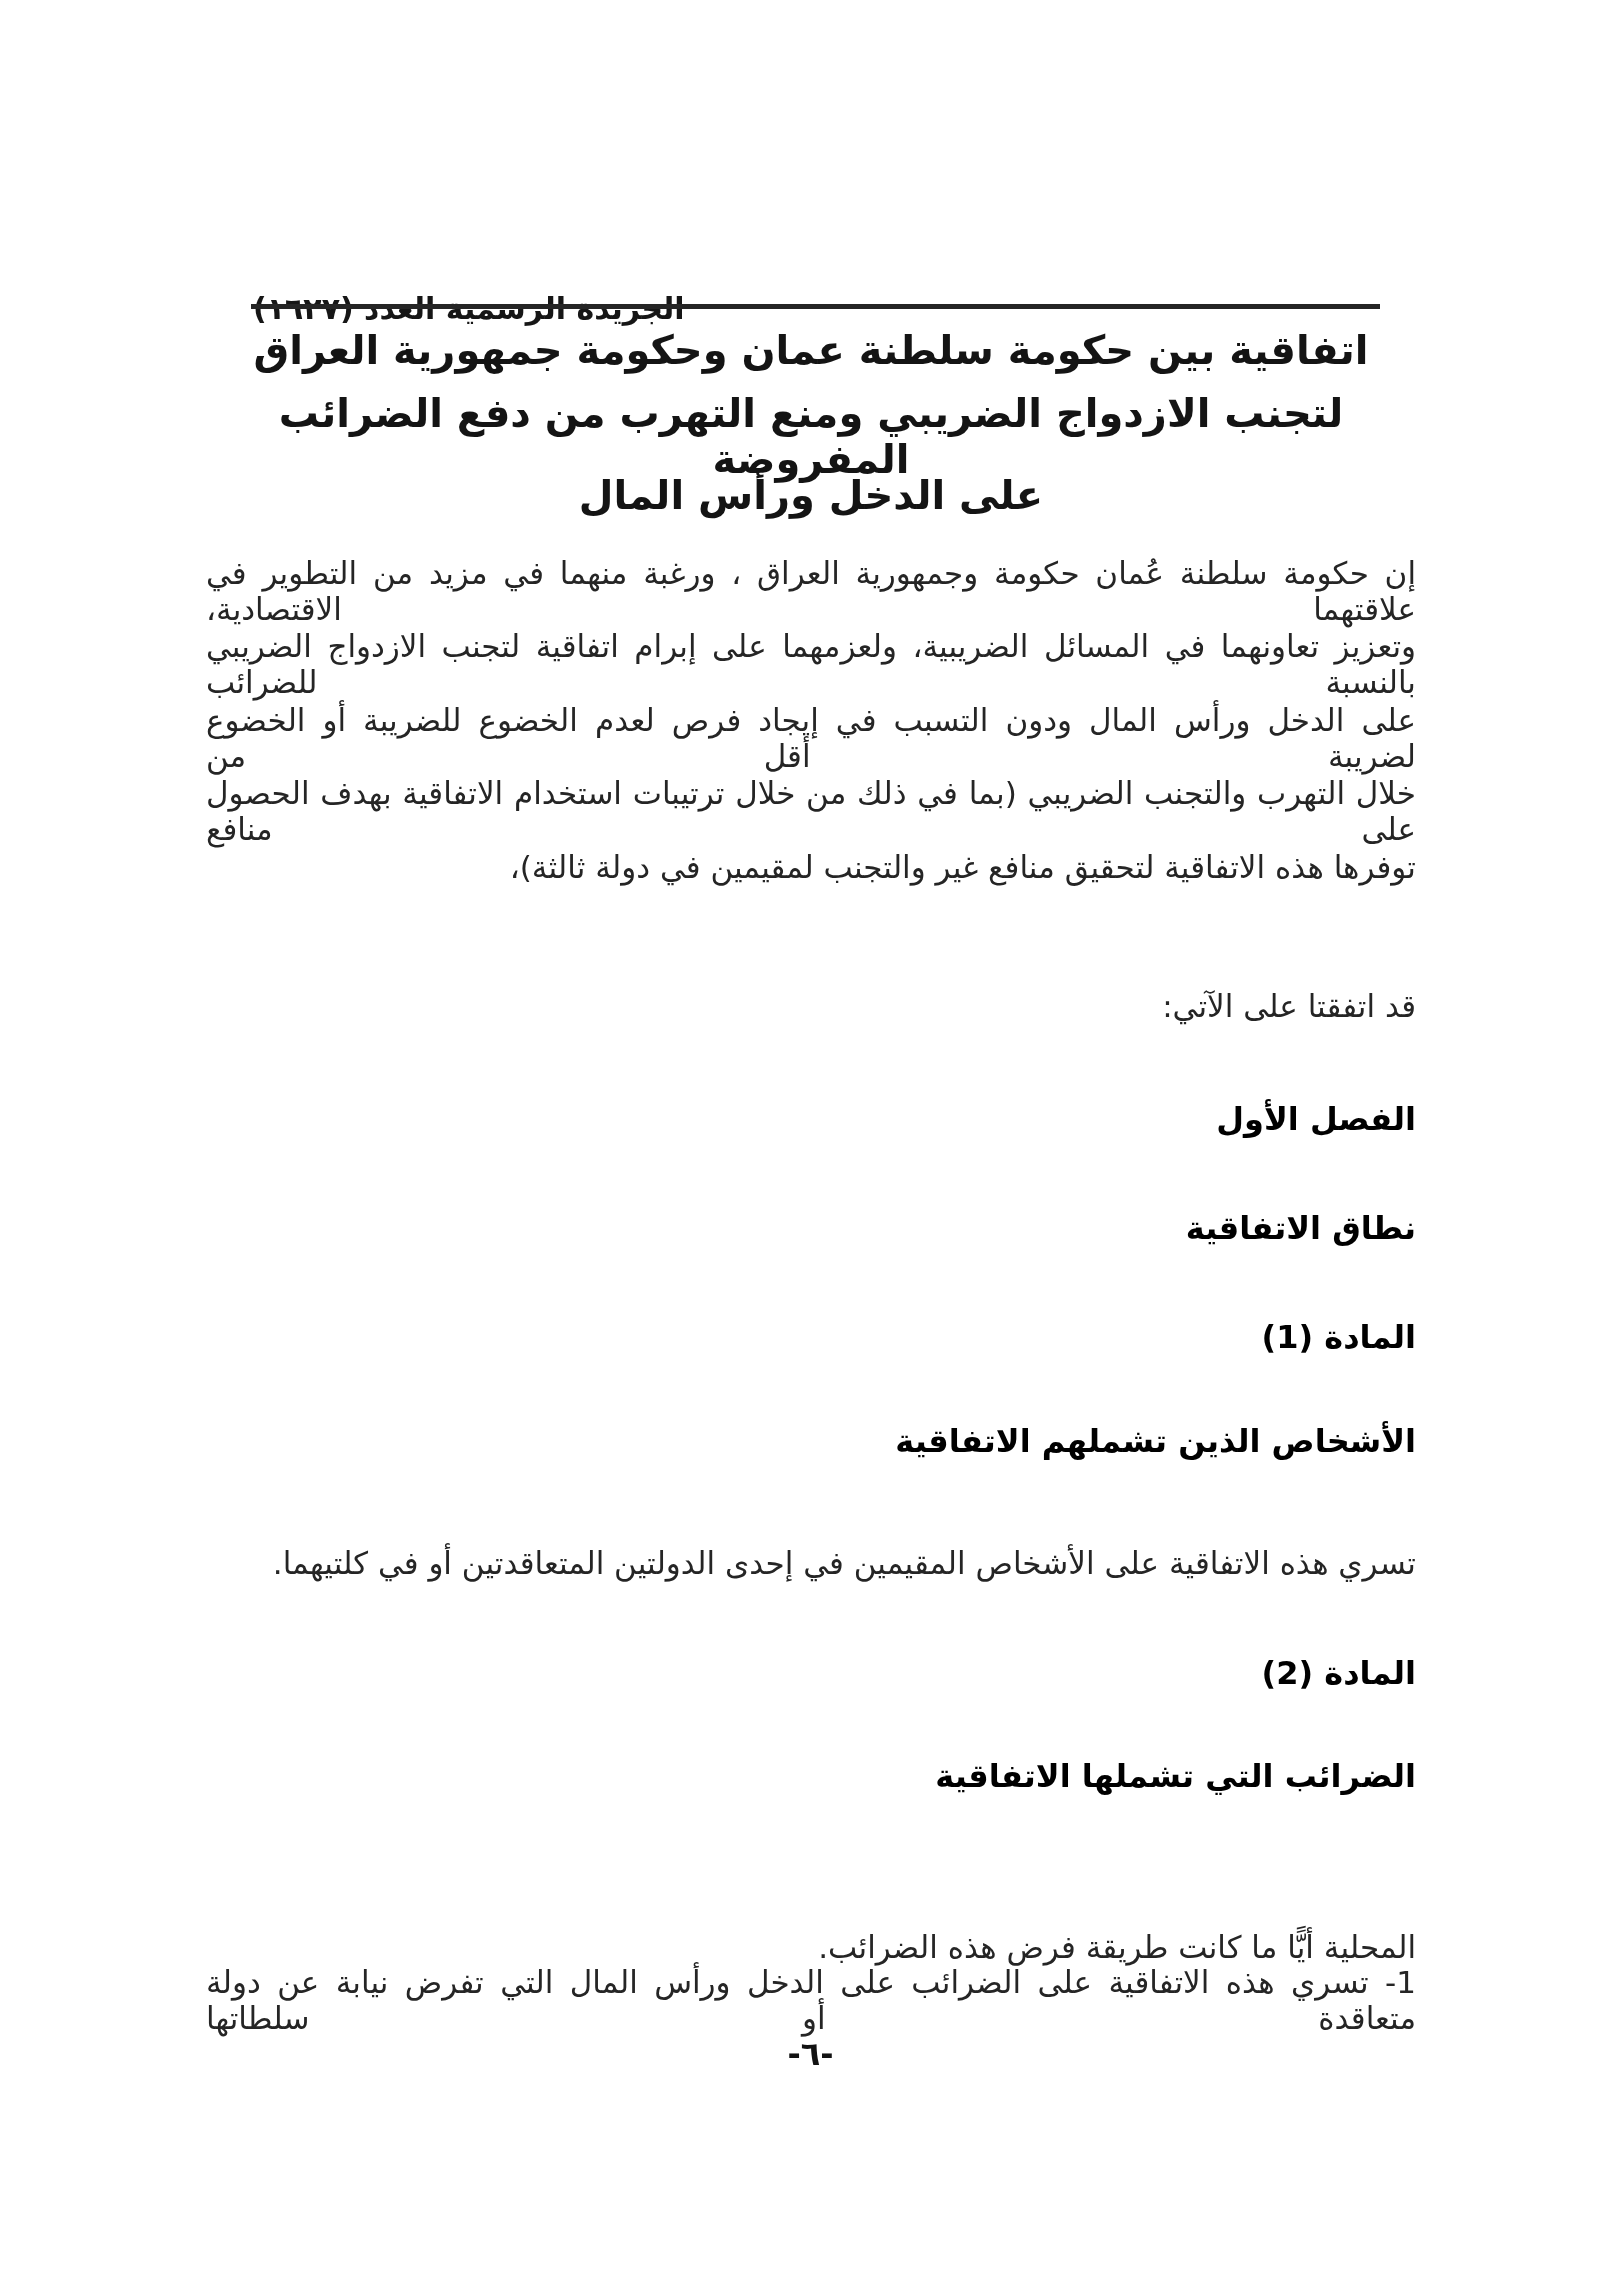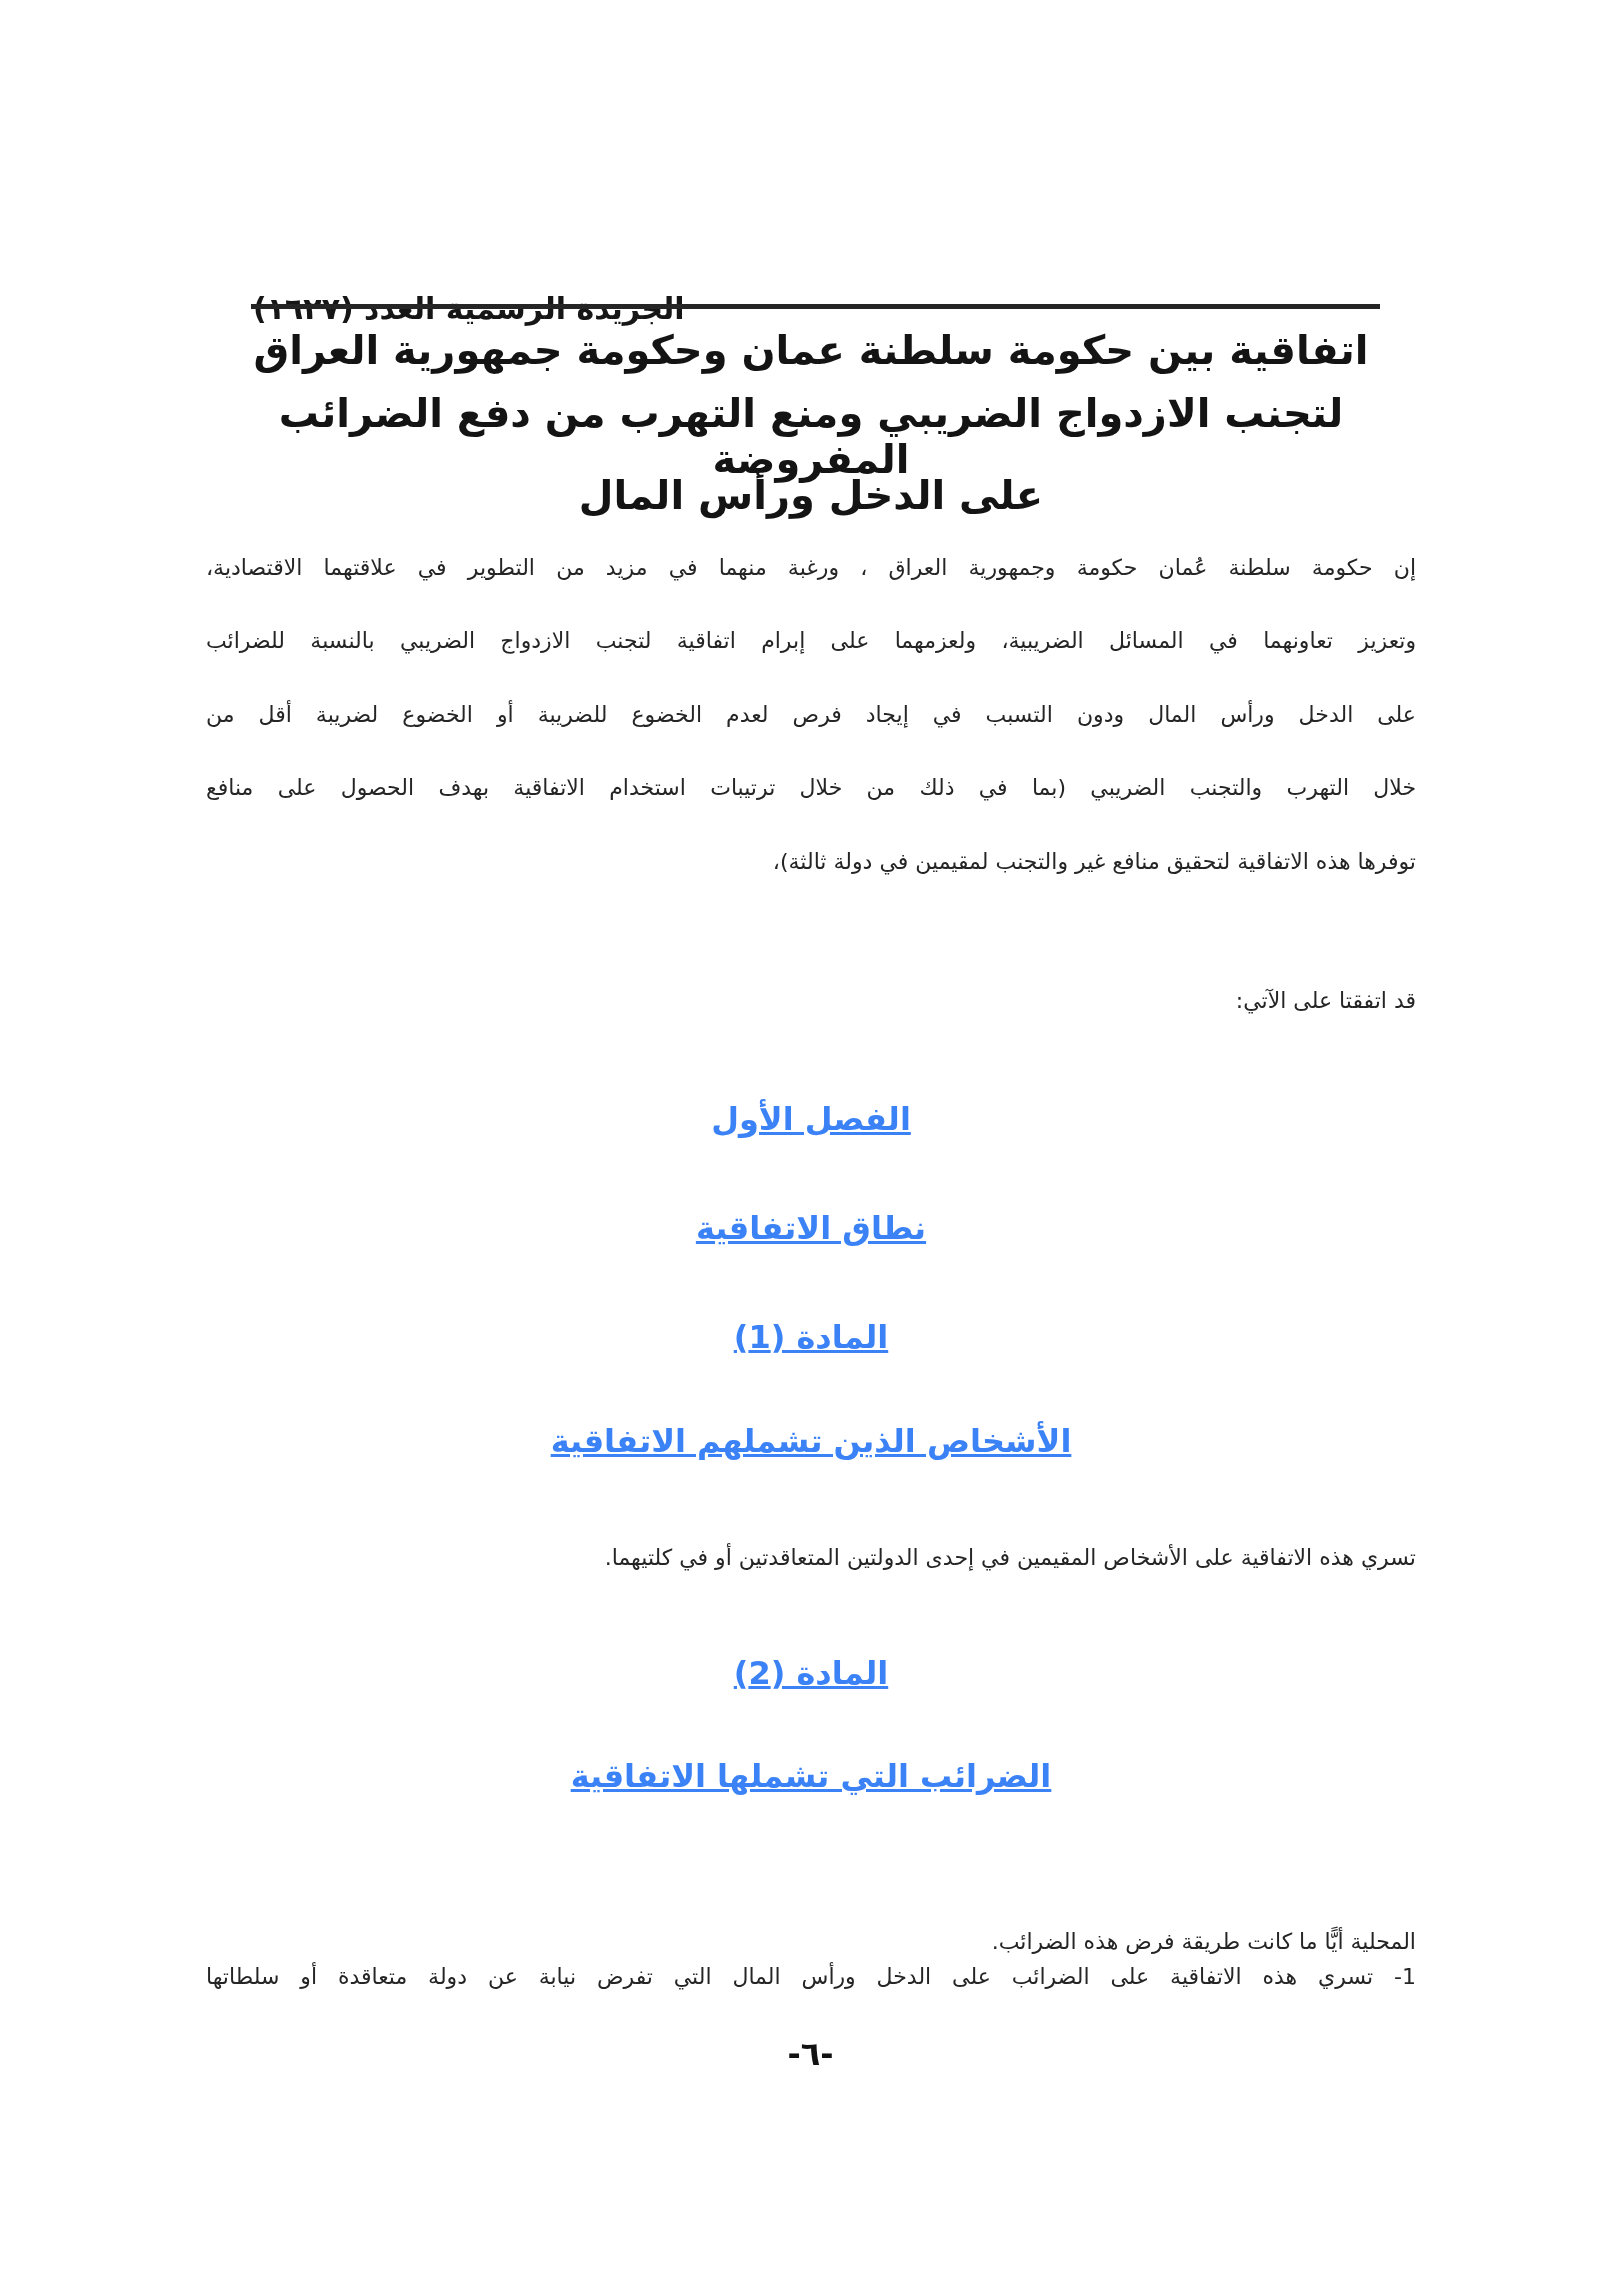--- a/index.html
+++ b/index.html
@@ -51,35 +51,34 @@
     direction: rtl;
     margin-left: 28px;
   }
   .title-line {
     text-align: center;
     font-size: 40px;
     font-weight: bold;
     color: #141414;
   }
   .body-line {
-    font-size: 22px;
+    font-size: 31px;
     color: #252525;
     text-align: right;
   }
   .just {
     text-align: justify;
     text-align-last: justify;
     text-justify: inter-word;
   }
   .heading {
-    text-align: center;
+    text-align: right;
     font-size: 32px;
     font-weight: bold;
-    color: #3b82f6;
-    text-decoration: underline;
+    color: #000000;
   }
   .page-number {
     position: absolute;
     top: 2035px;
     left: 0;
     width: 1621px;
     text-align: center;
     font-size: 32px;
     font-weight: bold;
     color: #121212;

